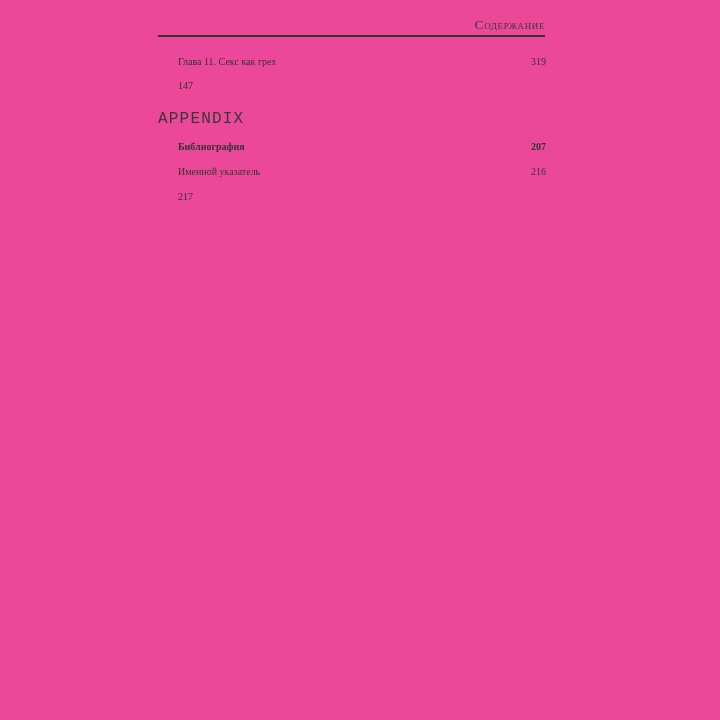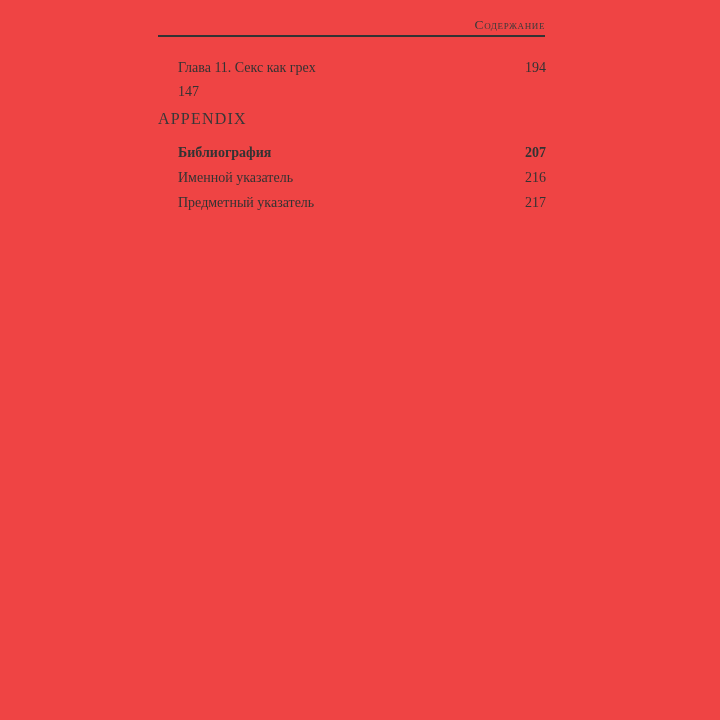--- a/index.html
+++ b/index.html
@@ -4,21 +4,21 @@
 <style>
   html, body {
     margin: 0;
     padding: 0;
     background: #ffffff;
   }
   .page {
     position: relative;
     width: 720px;
     height: 720px;
-    background: #ef4444;
+    background: #ec4899;
     font-family: "Liberation Serif", "DejaVu Serif", serif;
     color: #333333;
     overflow: hidden;
   }
   .content {
     position: absolute;
     left: 158px;
     top: 0;
     width: 389px;
   }
@@ -41,76 +41,75 @@
     height: 1.5px;
     background: #333333;
   }
   .toc-row {
     position: absolute;
     left: 20px;
     right: 0;
     display: flex;
     justify-content: space-between;
     align-items: baseline;
-    font-size: 14px;
+    font-size: 10px;
     line-height: 17px;
-    margin-top: 6px;
   }
   .toc-row .entry-title {
     white-space: nowrap;
   }
   .toc-row .entry-page {
     white-space: nowrap;
     padding-right: 1px;
   }
   .section-heading {
     position: absolute;
     left: 0;
     font-size: 16px;
     letter-spacing: 1.2px;
     line-height: 18px;
     color: #383838;
+    font-family: Liberation Mono, monospace;
   }
   .row-1 { top: 53px; }
   .row-2 { top: 77px; }
   .heading-appendix { top: 110px; }
   .row-3 { top: 138px; font-weight: bold; }
   .row-4 { top: 163px; }
   .row-5 { top: 188px; }
 </style>
 </head>
 <body>
 
 <div class="page">
   <div class="content">
 
     <div class="running-head">Содержание</div>
 
     <div class="header-rule"></div>
 
     <div class="toc-row row-1">
       <span class="entry-title">Глава 11. Секс как грех</span>
-      <span class="entry-page">194</span>
+      <span class="entry-page">319</span>
     </div>
 
     <div class="toc-row row-2">
       <span class="entry-page">147</span>
     </div>
 
     <div class="section-heading heading-appendix">APPENDIX</div>
 
     <div class="toc-row row-3">
       <span class="entry-title">Библиография</span>
       <span class="entry-page">207</span>
     </div>
 
     <div class="toc-row row-4">
       <span class="entry-title">Именной указатель</span>
       <span class="entry-page">216</span>
     </div>
 
     <div class="toc-row row-5">
-      <span class="entry-title">Предметный указатель</span>
       <span class="entry-page">217</span>
     </div>
 
   </div>
 </div>
 
 </body></html>

